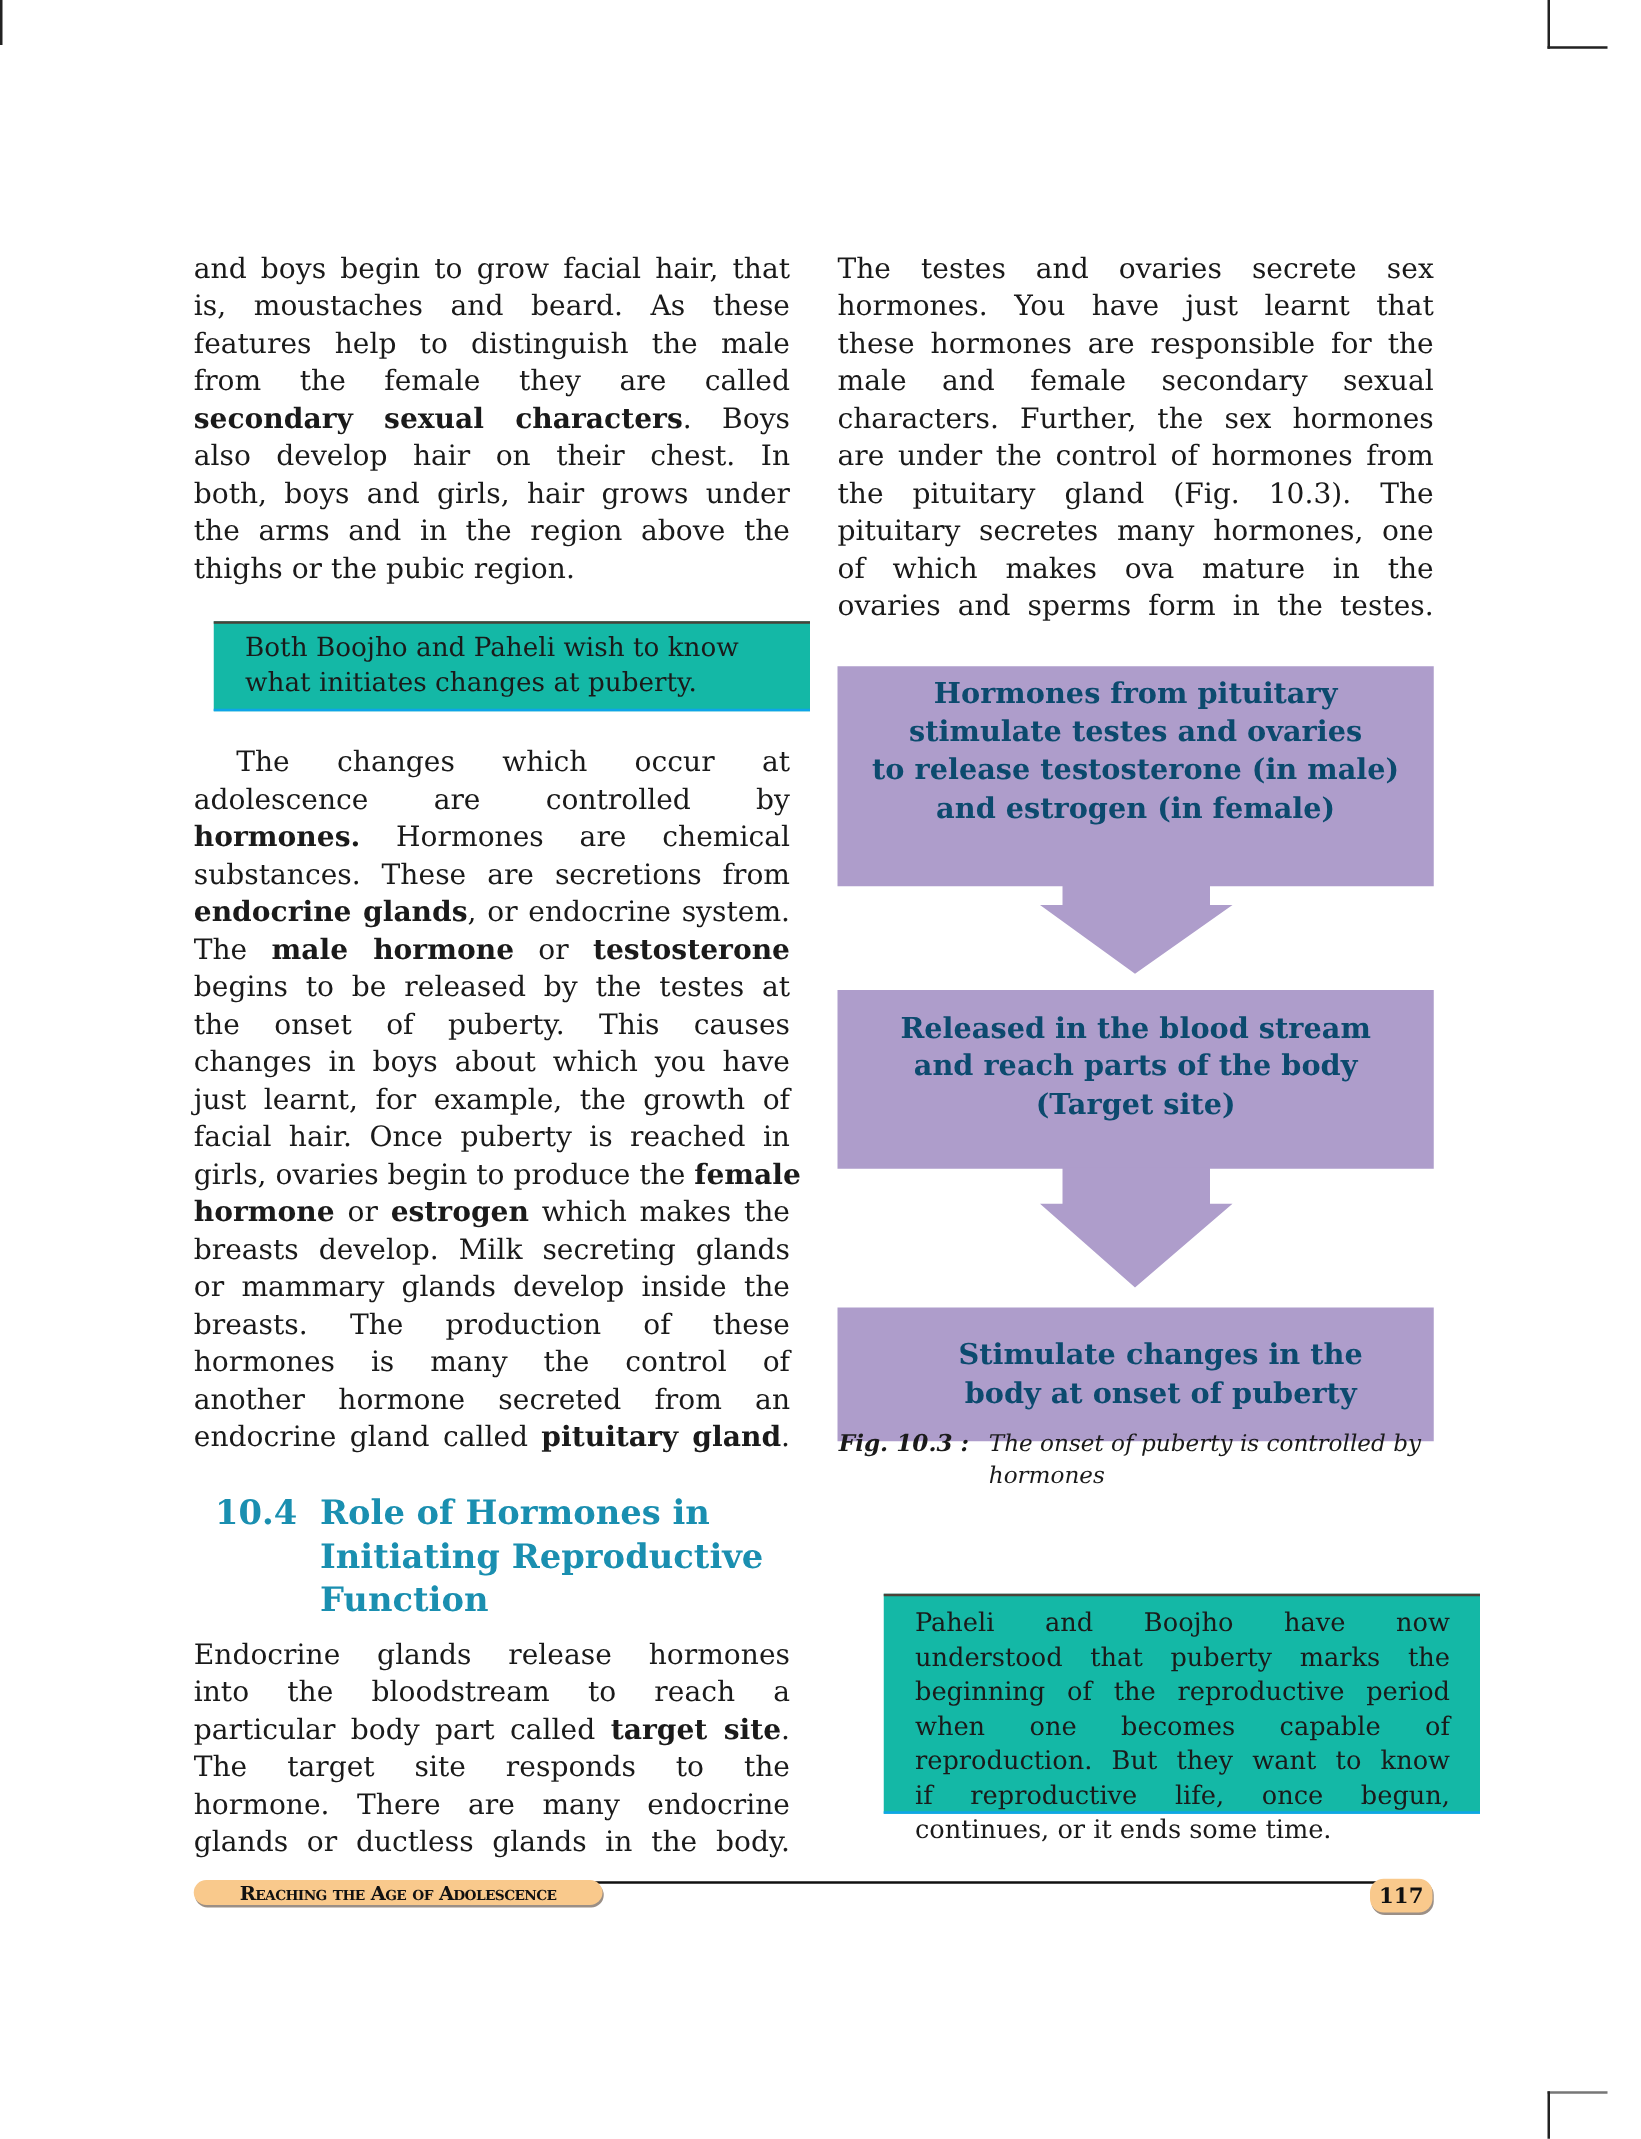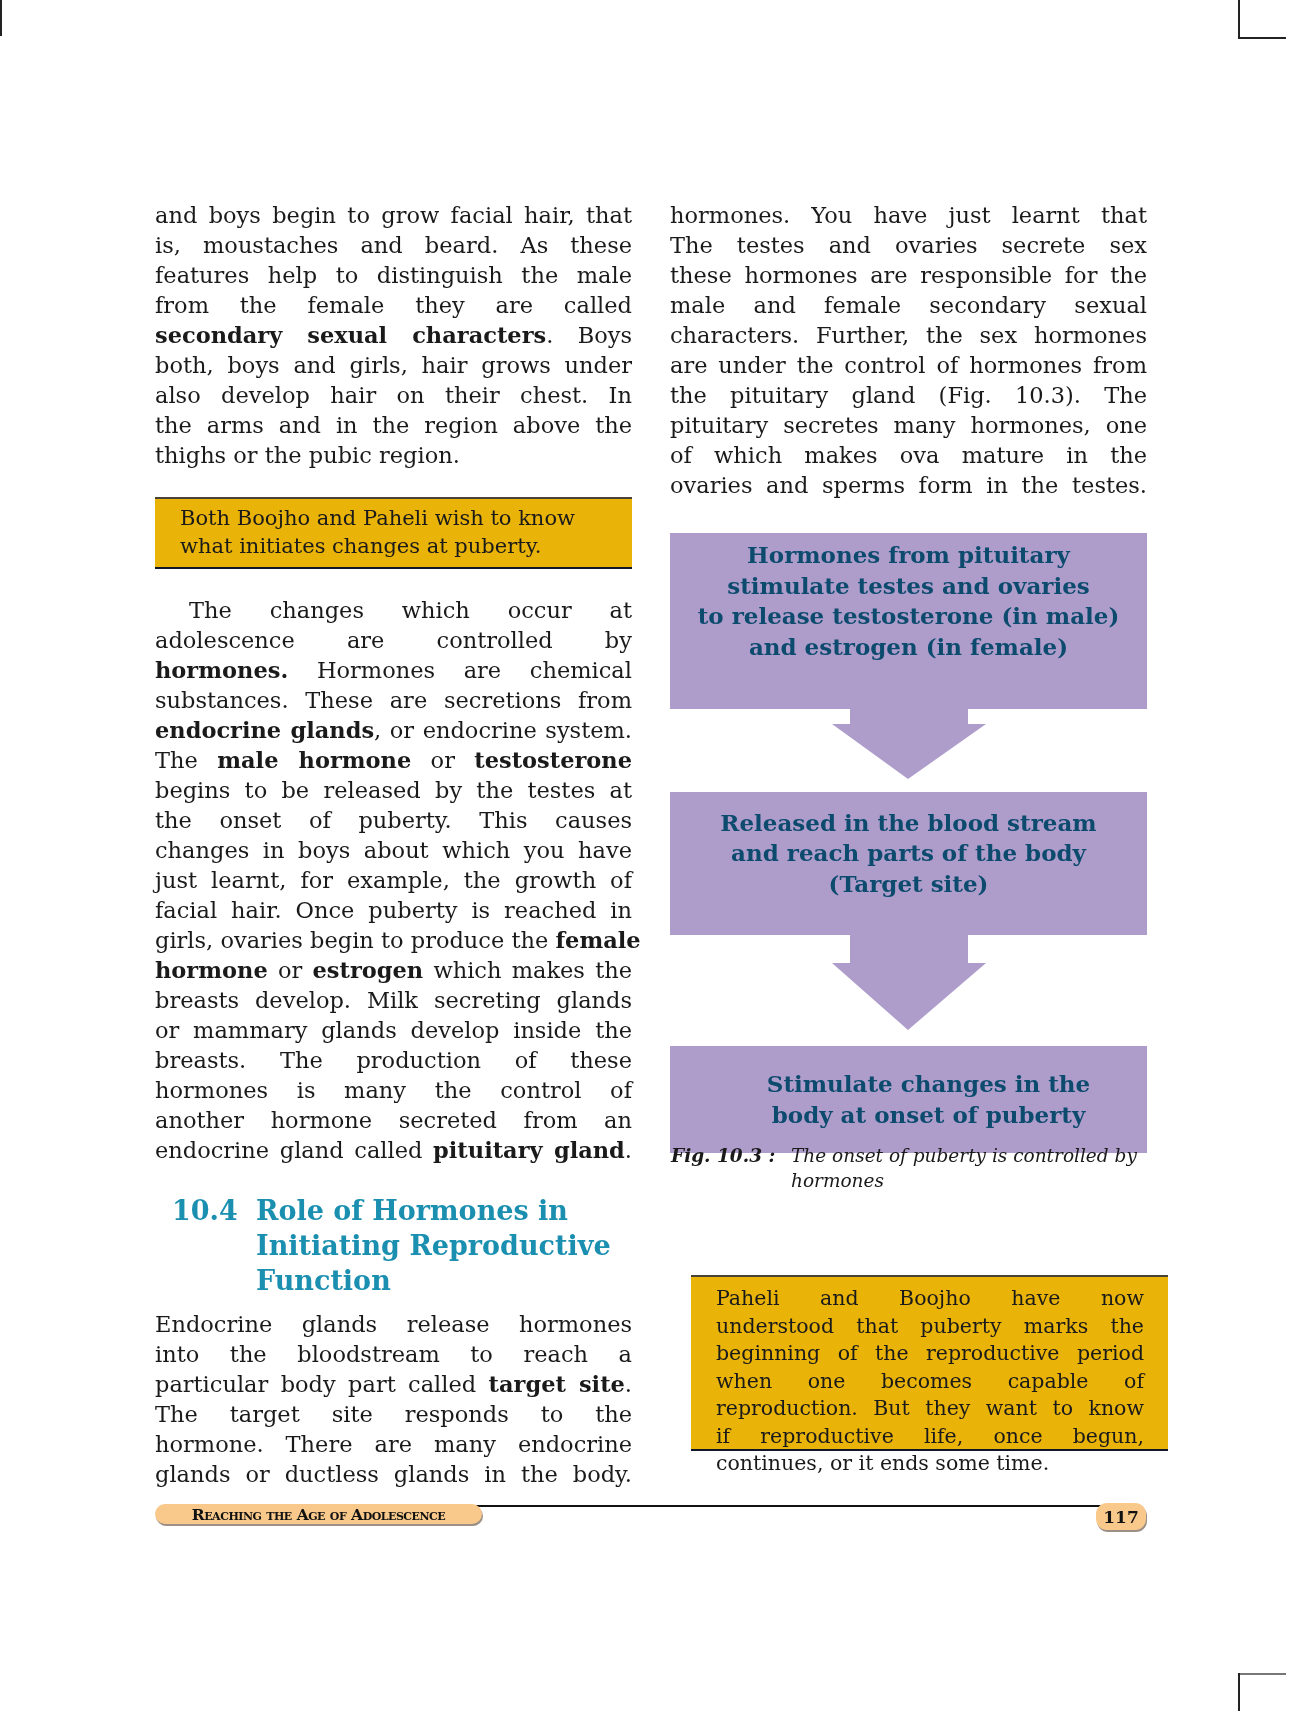--- a/index.html
+++ b/index.html
@@ -3,21 +3,21 @@
 <meta charset="utf-8">
 <style>
   html, body { margin:0; padding:0; background:#ffffff; }
   body { width:1313px; height:1711px; position:relative; overflow:hidden;
          font-family:"DejaVu Serif", "Liberation Serif", serif; color:#1a1a1a; }
   .crop { position:absolute; background:#222; }
   .col { position:absolute; font-size:22.5px; line-height:30px; text-align:justify; text-align-last:auto; }
   .justify-line { display:block; text-align:justify; text-align-last:justify; white-space:nowrap; }
   .last-line { display:block; text-align:left; white-space:nowrap; }
   b { font-weight:bold; }
-  .callout { position:absolute; background:#eab308; border-top:2px solid #4a4238; border-bottom:2px solid #0f172a; box-sizing:border-box; }
+  .callout { position:absolute; background:#14b8a6; border-top:2px solid #4a4238; border-bottom:2px solid #0ea5e9; box-sizing:border-box;margin-left:16px; }
   .callout .txt { position:absolute; font-size:21px; line-height:28px; }
   .heading { position:absolute; color:#1a8fb0; font-weight:bold; font-size:27px; line-height:35px; font-family:"DejaVu Serif", serif; }
   .heading .num { position:absolute; left:0; top:0; }
   .heading .t { position:absolute; left:84px; top:0; white-space:nowrap; }
   .flow-box { position:absolute; left:670px; width:477px; background:#ae9dcb; display:flex; align-items:center; justify-content:center; text-align:center; font-weight:bold; font-size:23px; line-height:30.5px; color:#0c4a6e; box-sizing:border-box; }
   .flow-box .lines span { display:block; white-space:nowrap; }
   .arrow { position:absolute; }
   .caption { position:absolute; font-size:18.5px; line-height:25px; }
   .caption .lbl { position:absolute; left:0; top:0; font-weight:bold; font-style:italic; white-space:nowrap; }
   .caption .ctext { position:absolute; left:120px; top:0; font-style:italic; white-space:nowrap; }
@@ -33,22 +33,22 @@
 <div class="crop" style="left:1238px;top:37px;width:48px;height:2px;"></div>
 <div class="crop" style="left:1238px;top:1673px;width:48px;height:2px;background:#777;"></div>
 <div class="crop" style="left:1238px;top:1673px;width:2px;height:38px;"></div>
 
 <div class="col" style="left:155px;top:200px;width:477px;" id="lp1">
     <span class="justify-line"><span>and boys begin to grow facial hair, that</span></span>
     <span class="justify-line"><span>is, moustaches and beard. As these</span></span>
     <span class="justify-line"><span>features help to distinguish the male</span></span>
     <span class="justify-line"><span>from the female they are called</span></span>
     <span class="justify-line"><b>secondary sexual characters</b><span>. Boys</span></span>
+    <span class="justify-line"><span>also develop hair on their chest. In</span></span>
     <span class="justify-line"><span>both, boys and girls, hair grows under</span></span>
-    <span class="justify-line"><span>also develop hair on their chest. In</span></span>
     <span class="justify-line"><span>the arms and in the region above the</span></span>
     <span class="last-line"><span>thighs or the pubic region.</span></span>
   </div>
 
 <div class="callout" style="left:155px;top:497px;width:477px;height:72px;">
   <div class="txt" style="left:25px;top:5px;">
     <span class="last-line">Both Boojho and Paheli wish to know</span>
     <span class="last-line">what initiates changes at puberty.</span>
   </div>
 </div>
@@ -87,22 +87,22 @@
 <div class="col" style="left:155px;top:1309px;width:477px;" id="lp3">
     <span class="justify-line"><span>Endocrine glands release hormones</span></span>
     <span class="justify-line"><span>into the bloodstream to reach a</span></span>
     <span class="justify-line"><span>particular body part called </span><b>target site</b><span>.</span></span>
     <span class="justify-line"><span>The target site responds to the</span></span>
     <span class="justify-line"><span>hormone. There are many endocrine</span></span>
     <span class="justify-line"><span>glands or ductless glands in the body.</span></span>
   </div>
 
 <div class="col" style="left:670px;top:200px;width:477px;" id="rp1">
+    <span class="justify-line">The testes and ovaries secrete sex</span>
     <span class="justify-line">hormones. You have just learnt that</span>
-    <span class="justify-line">The testes and ovaries secrete sex</span>
     <span class="justify-line">these hormones are responsible for the</span>
     <span class="justify-line">male and female secondary sexual</span>
     <span class="justify-line">characters. Further, the sex hormones</span>
     <span class="justify-line">are under the control of hormones from</span>
     <span class="justify-line">the pituitary gland (Fig. 10.3). The</span>
     <span class="justify-line">pituitary secretes many hormones, one</span>
     <span class="justify-line">of which makes ova mature in the</span>
     <span class="justify-line">ovaries and sperms form in the testes.</span>
   </div>
 

